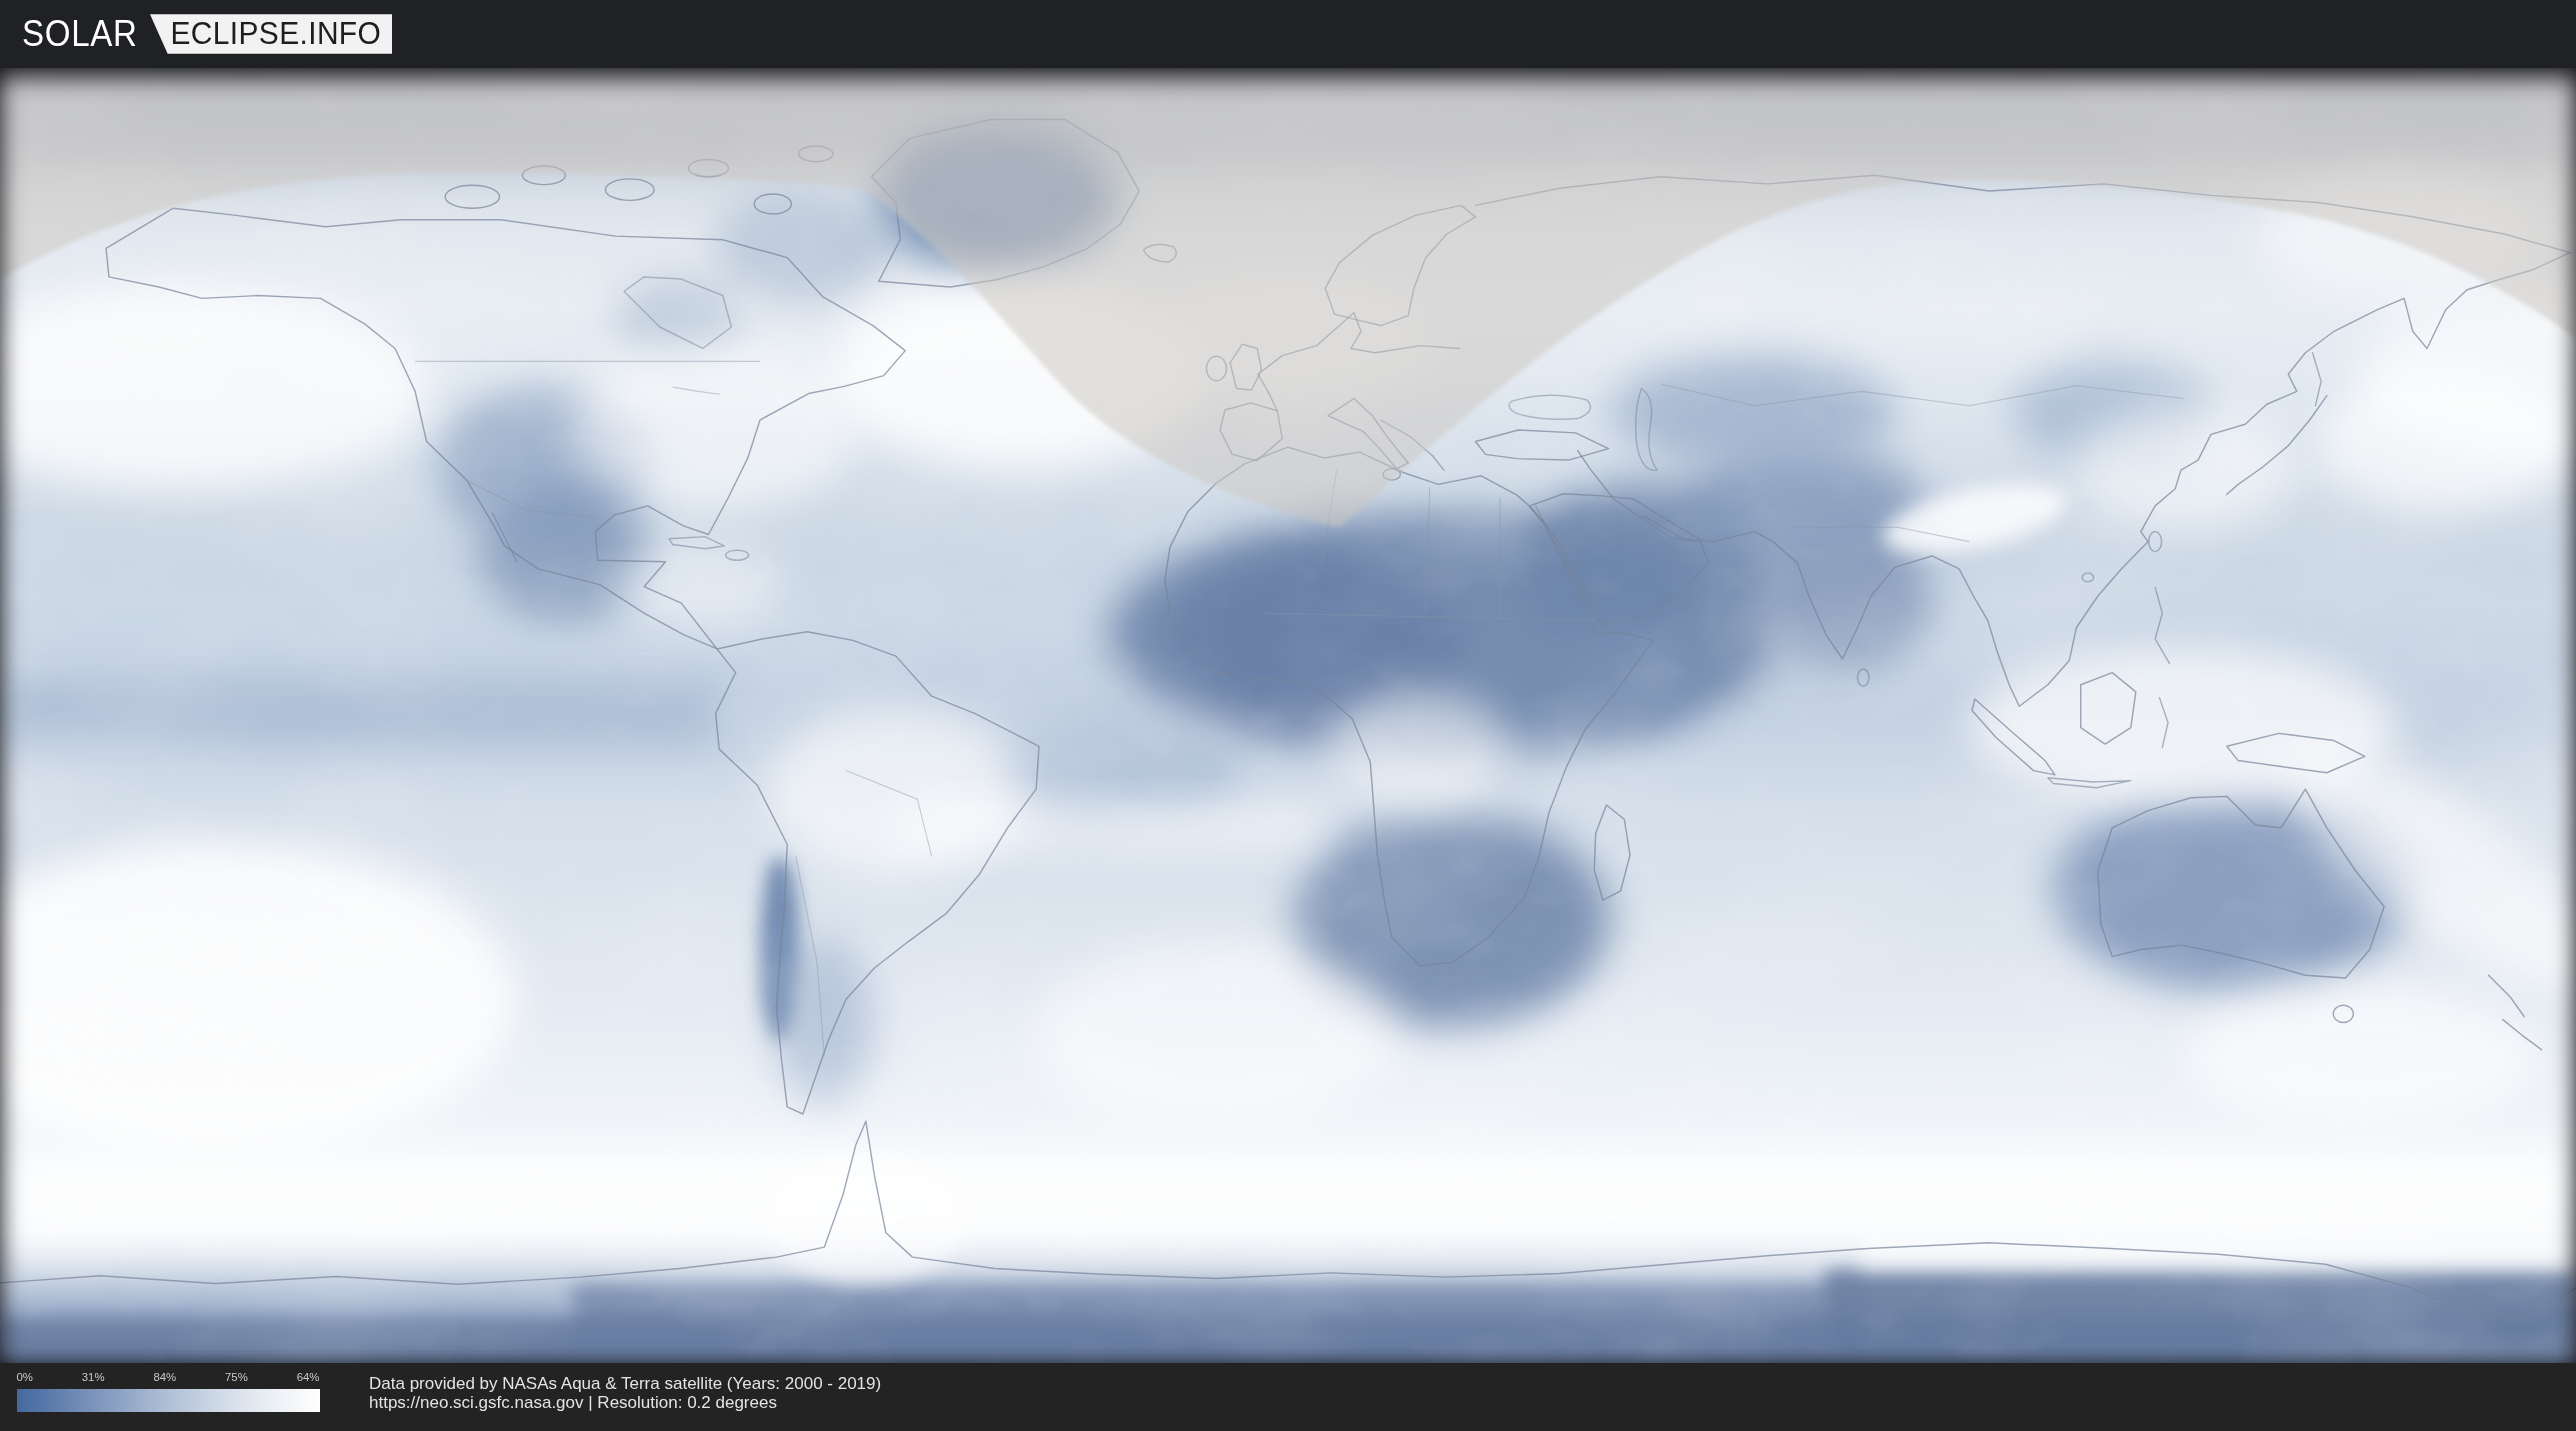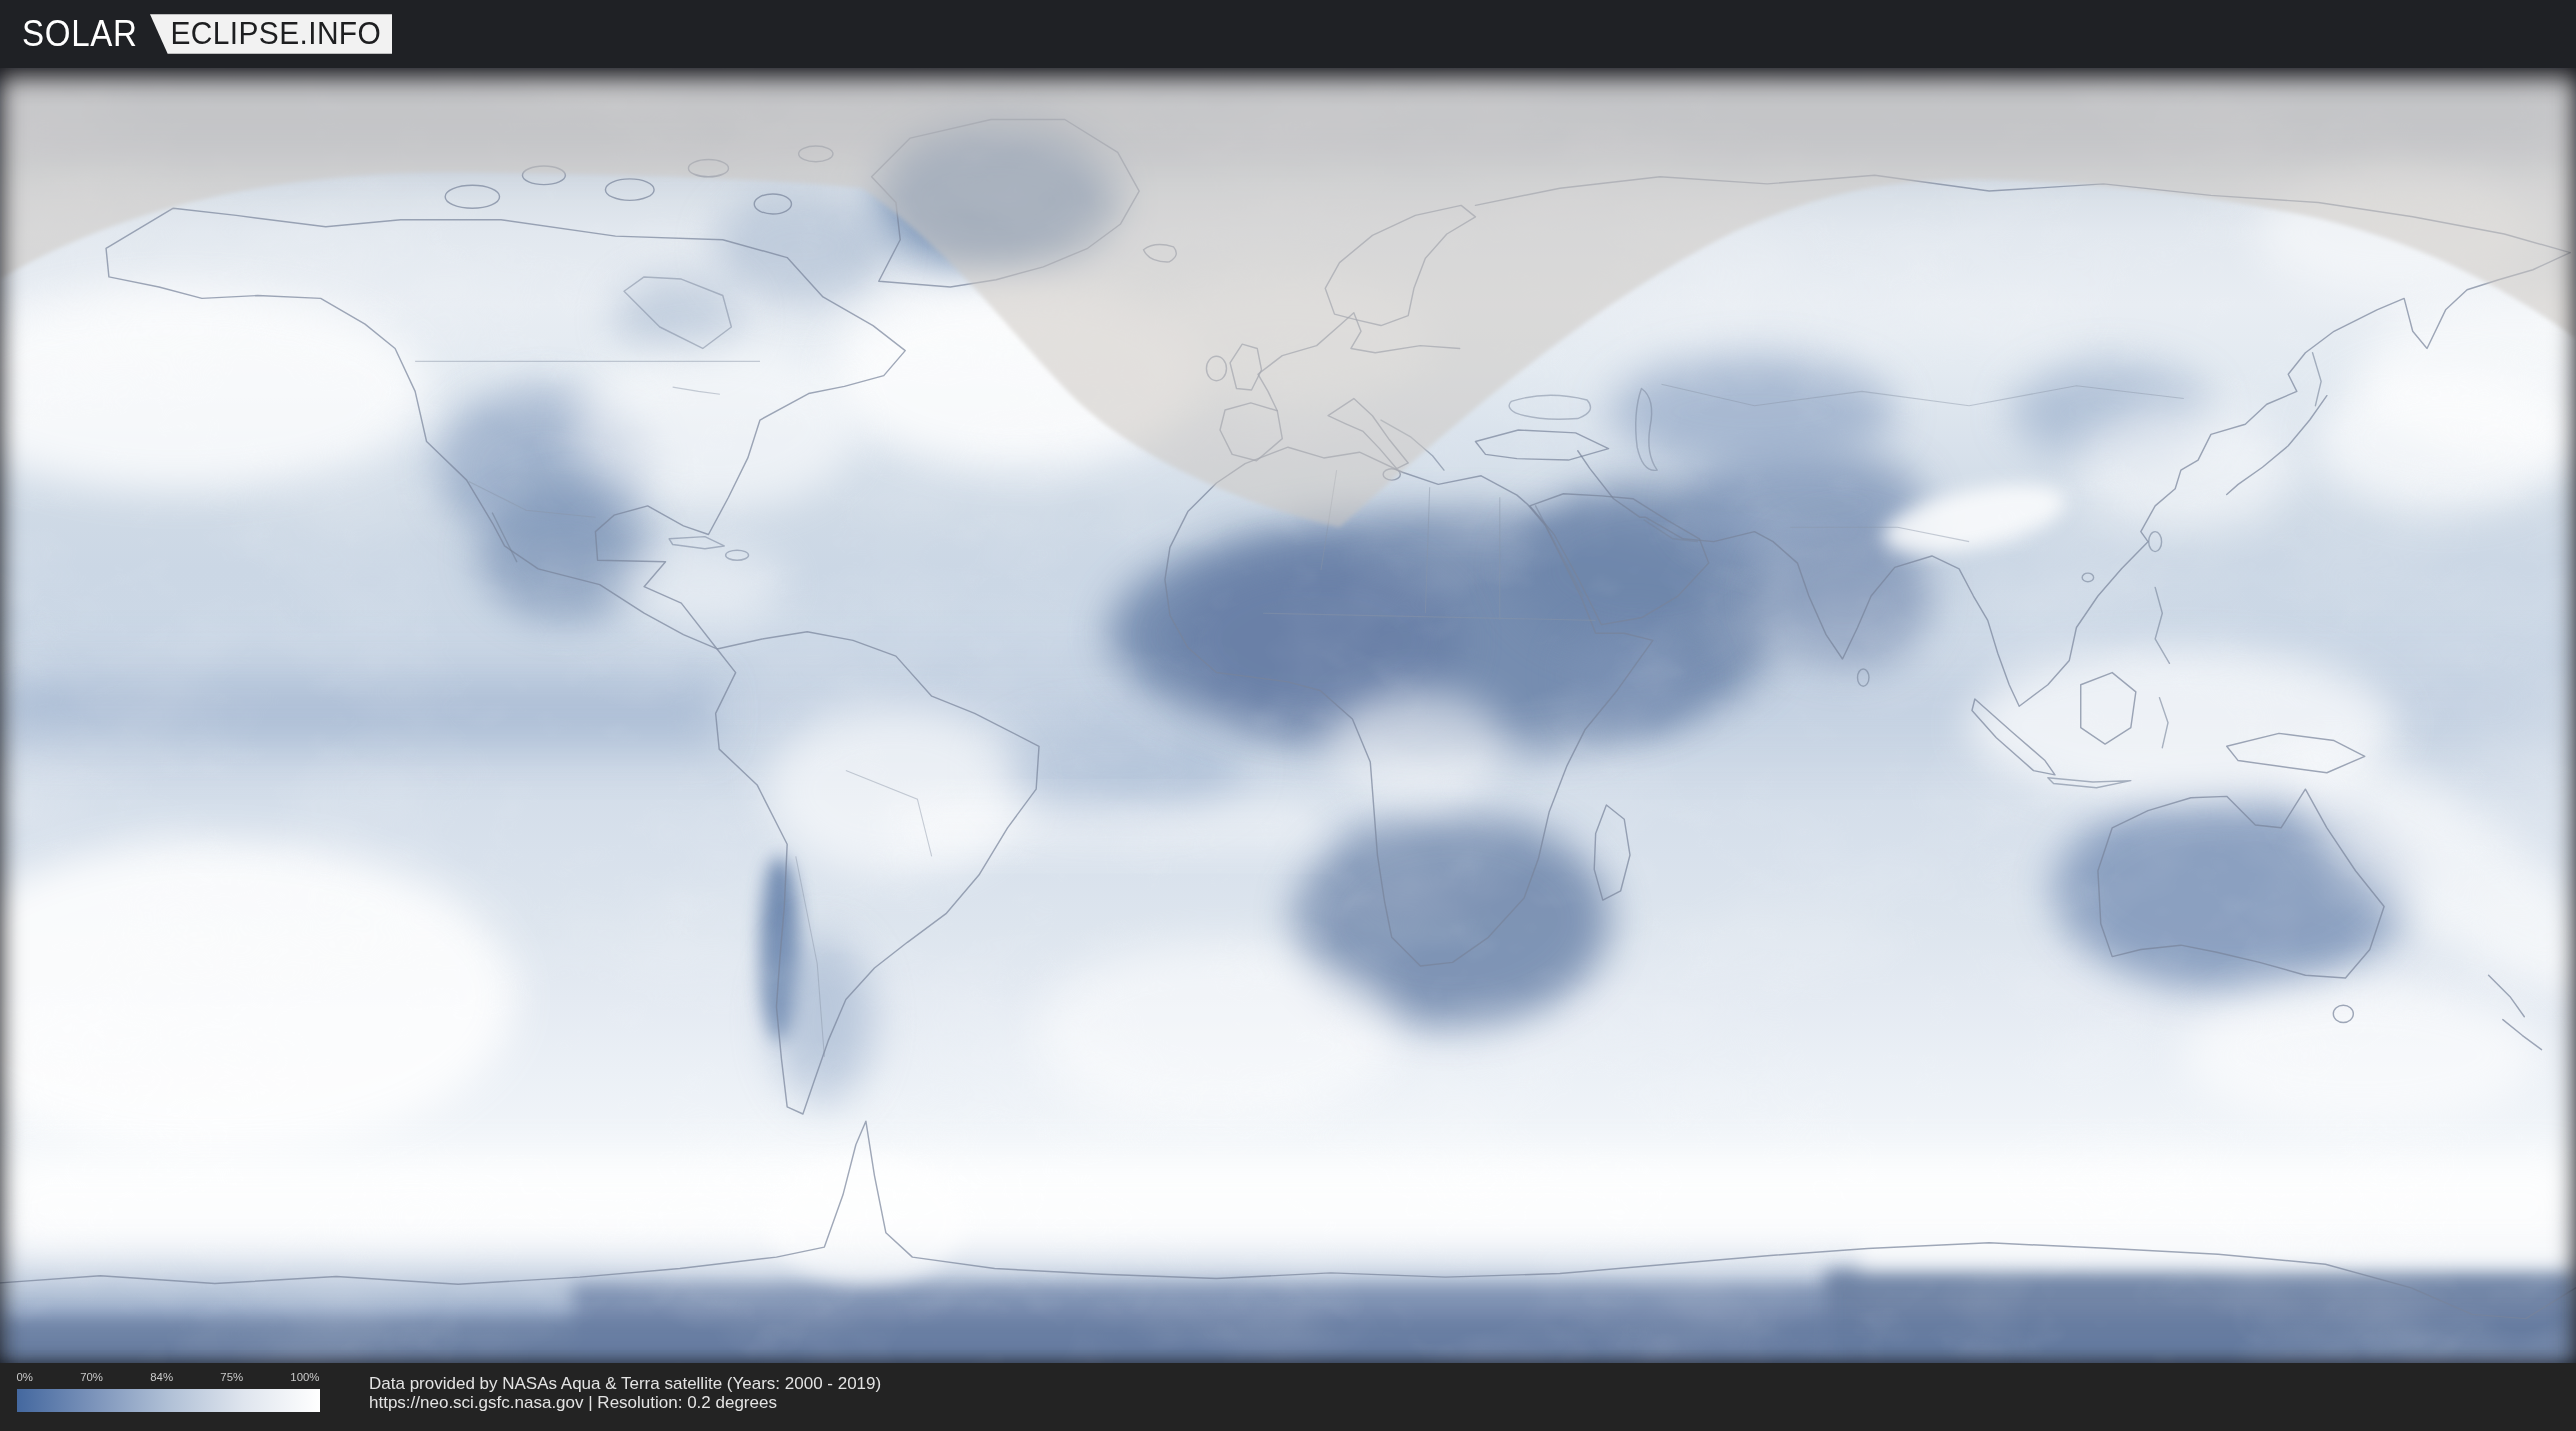--- a/index.html
+++ b/index.html
@@ -233,24 +233,24 @@
                C 3352 234 3482 292 3600 378
                L 3600 0 L 0 0 Z" style="fill:var(--eclipse_overlay,#cec8c1);fill-opacity:.52" filter="url(#b3)"></path>
     </svg>
   </div>
   <div class="map-shade"></div>
 
   <div class="footer">
     <div class="legend">
       <div class="legend-labels">
         <span>0%</span>
-        <span>70%</span>
+        <span>31%</span>
         <span>84%</span>
         <span>75%</span>
-        <span>100%</span>
+        <span>64%</span>
       </div>
       <div class="legend-bar" style="background: linear-gradient(90deg, rgb(68, 104, 159), rgb(123, 147, 186), rgb(176, 192, 214), rgb(223, 229, 238), rgb(255, 255, 255));"></div>
     </div>
     <div class="attrib">
       <div>Data provided by NASAs Aqua &amp; Terra satellite (Years: 2000 - 2019)</div>
       <div>https://neo.sci.gsfc.nasa.gov | Resolution: 0.2 degrees</div>
     </div>
   </div>
 
 </div>

